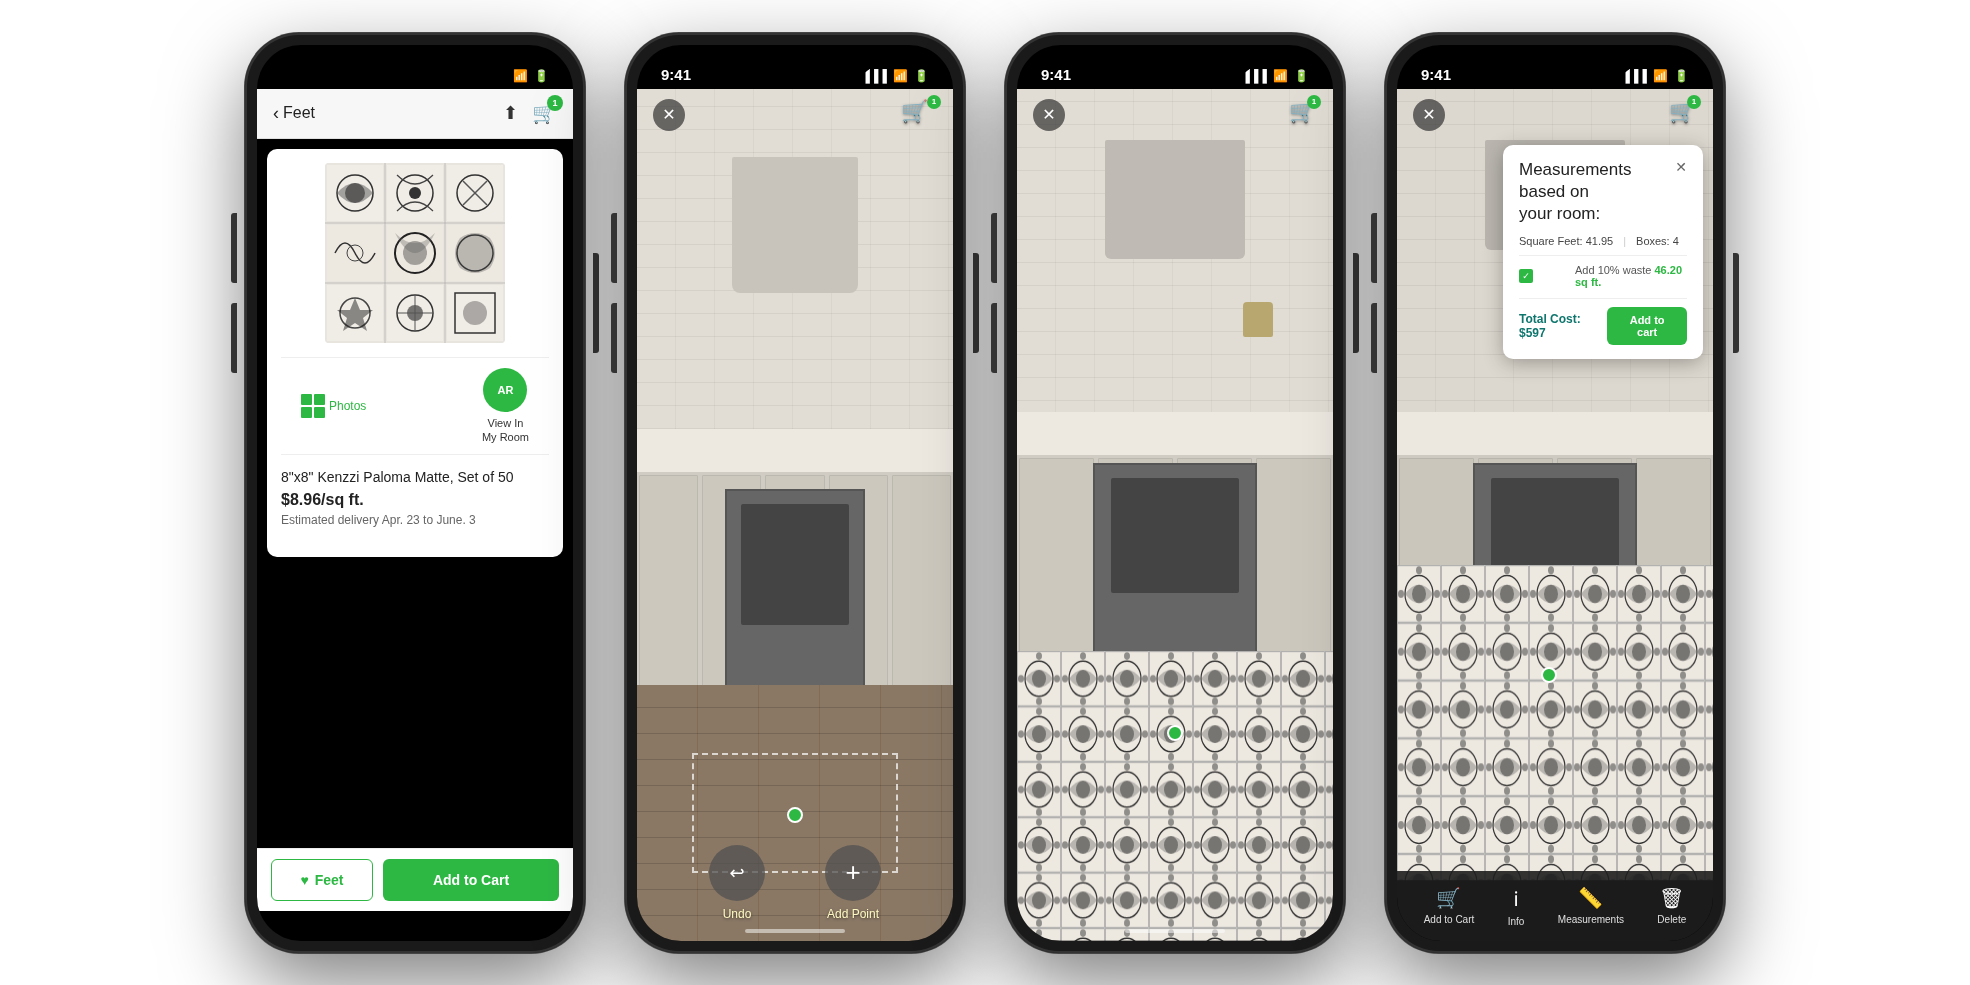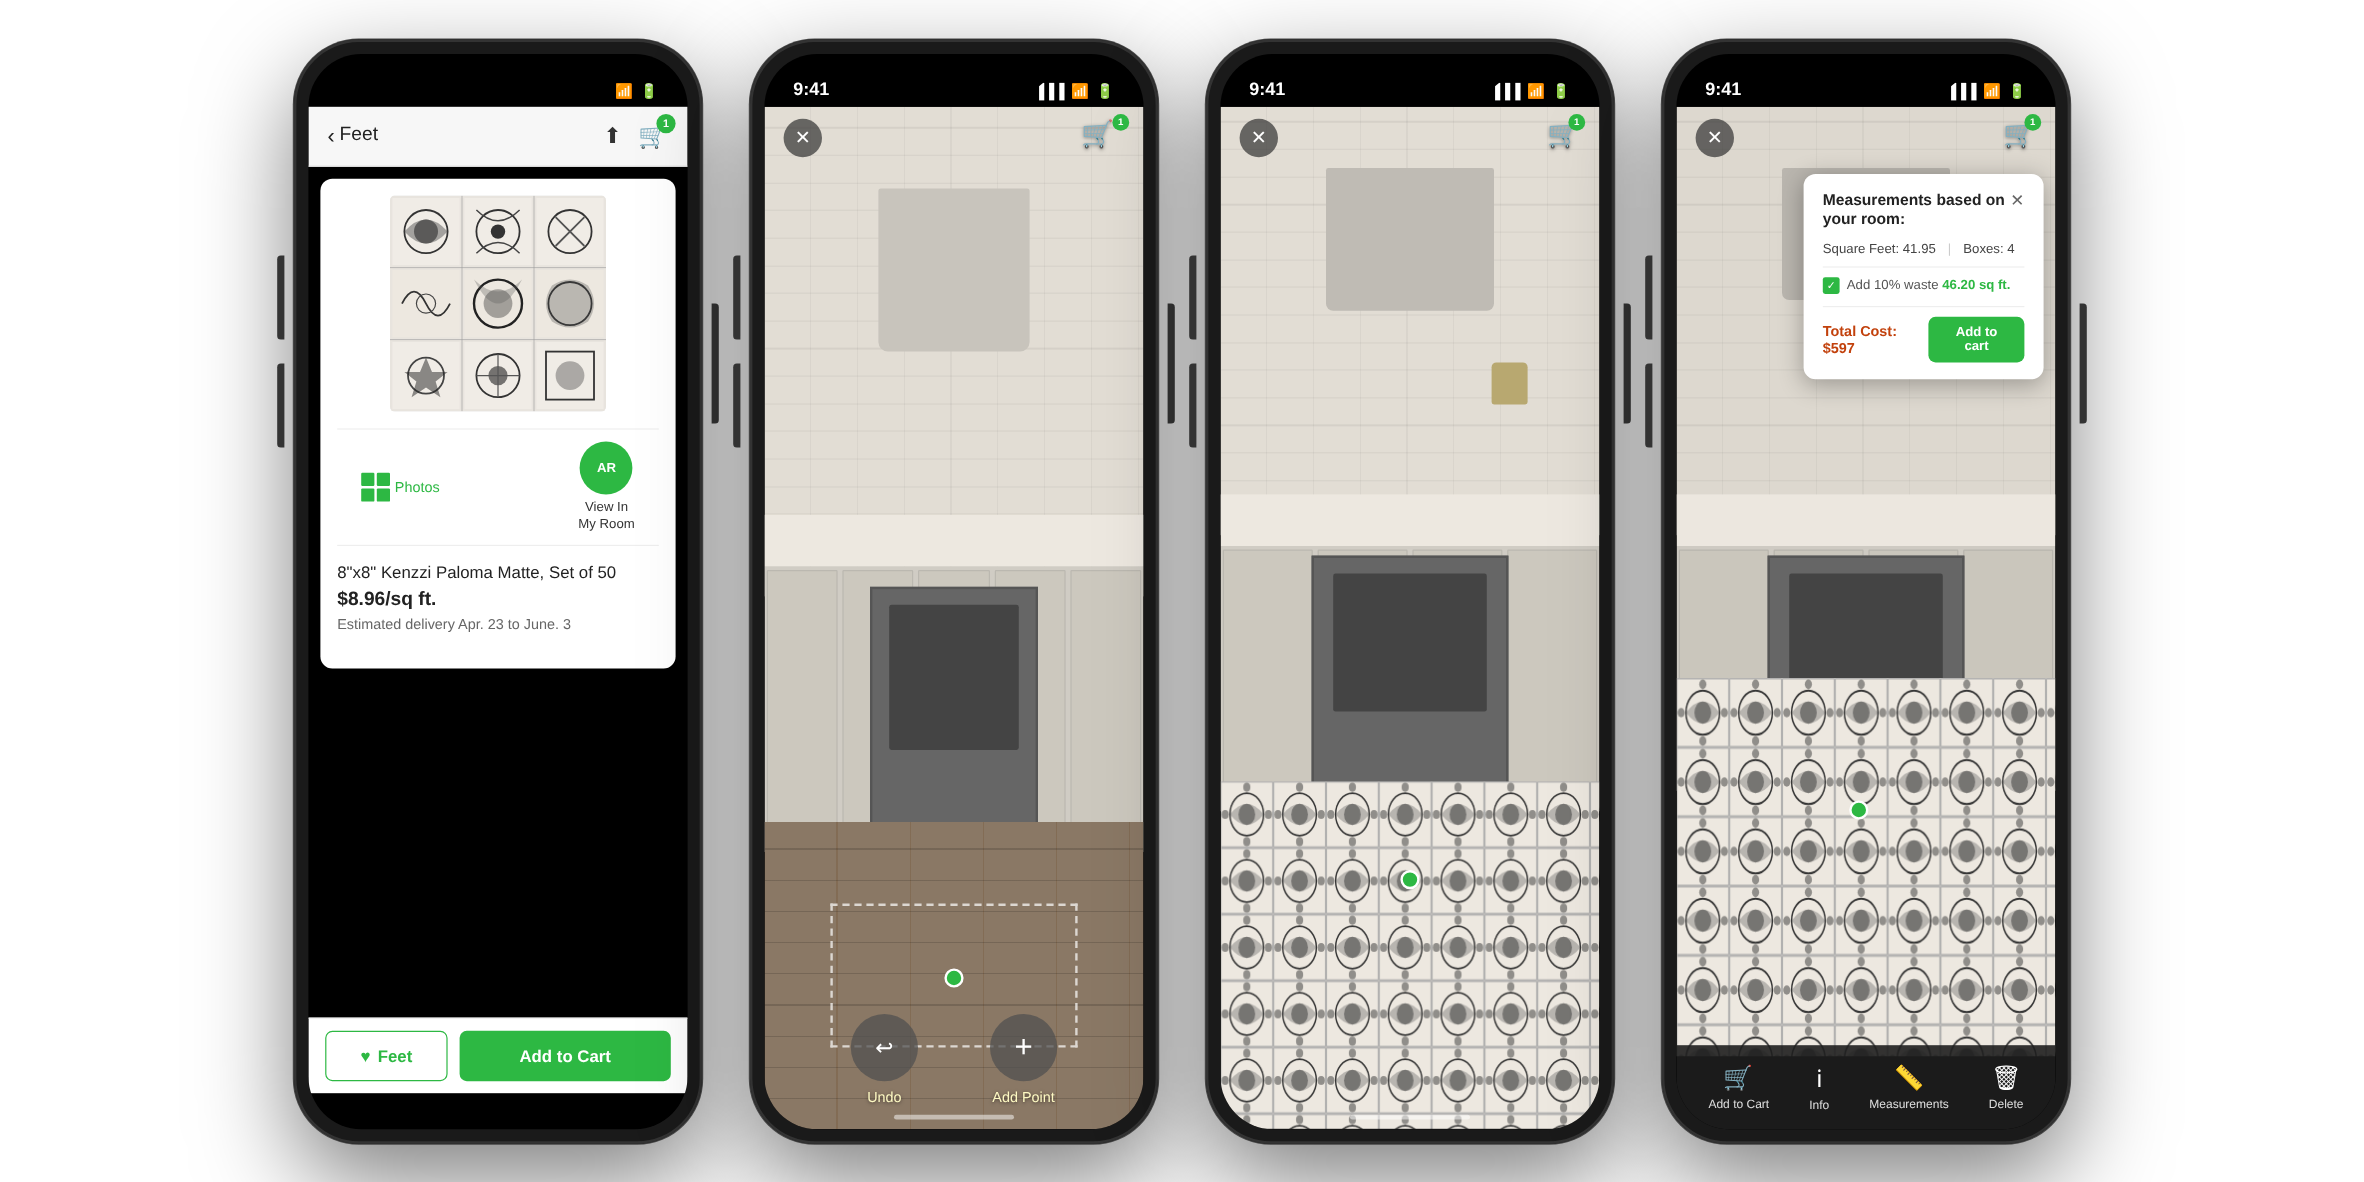--- a/index.html
+++ b/index.html
@@ -443,22 +443,22 @@
     }
 
     .popup-header {
       display: flex;
       justify-content: space-between;
       align-items: flex-start;
       margin-bottom: 10px;
     }
 
     .popup-title {
-      font-size: 13px;
-      font-weight: 700;
+      font-size: 17px;
+      font-weight: 400;
       color: #222;
       line-height: 1.3;
     }
 
     .popup-close {
       font-size: 14px;
       color: #666;
       cursor: pointer;
     }
 
@@ -492,38 +492,39 @@
       align-items: center;
       justify-content: center;
       color: #fff;
       font-size: 9px;
       flex-shrink: 0;
     }
 
     .waste-label {
       font-size: 11px;
       color: #555;
+      margin-left: 36px;
     }
 
     .waste-value {
       color: #2db843;
       font-weight: 600;
     }
 
     .popup-total-row {
       display: flex;
       justify-content: space-between;
       align-items: center;
       margin-top: 8px;
     }
 
     .popup-total-label {
       font-size: 12px;
       font-weight: 600;
-      color: #c2410c;
+      color: #0f766e;
     }
 
     .popup-add-cart {
       background: #2db843;
       color: #fff;
       border: none;
       border-radius: 6px;
       padding: 7px 12px;
       font-size: 11px;
       font-weight: 700;

